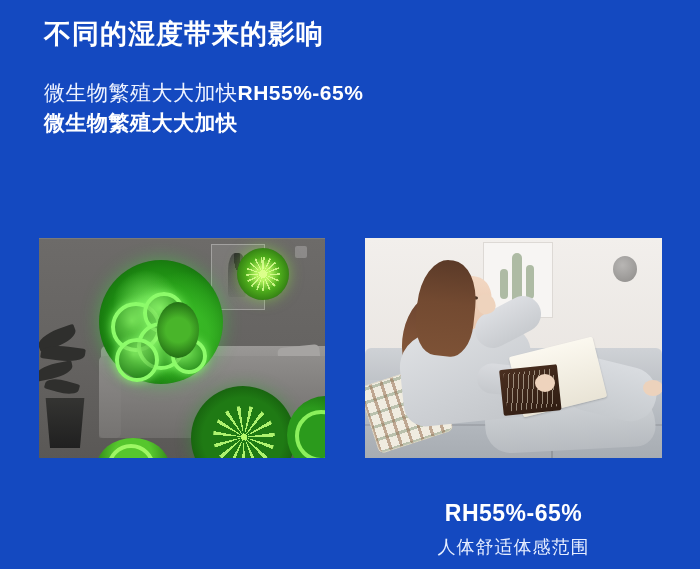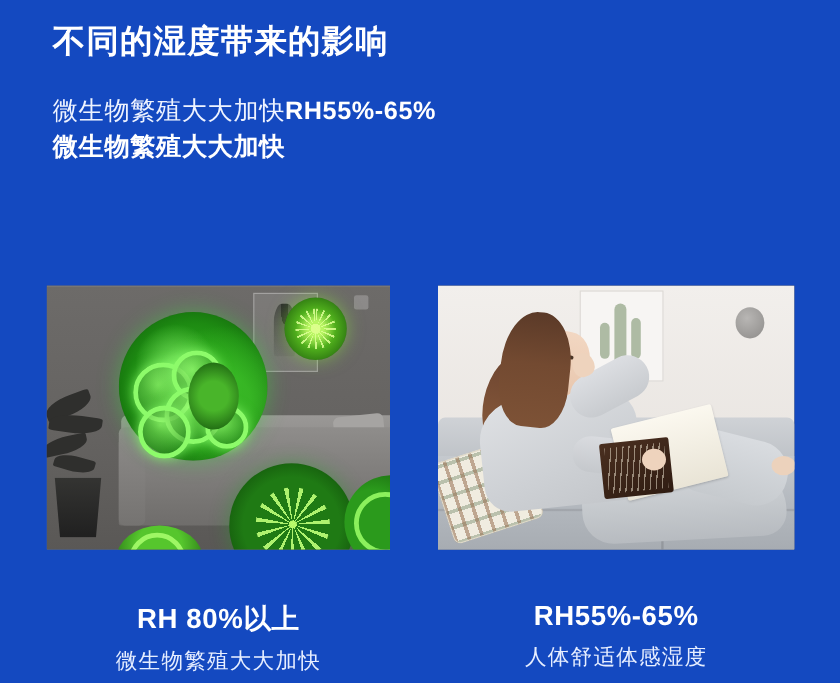--- a/index.html
+++ b/index.html
@@ -318,23 +318,19 @@
       <div class="hand-up"></div>
       <div class="arm-low"></div>
       <div class="book">
         <div class="pg"></div>
         <div class="cv"></div>
       </div>
       <div class="hand-low"></div>
     </div>
   </div>
 
-  <div class="cap" id="cap-left">
-    <div class="cap-title">RH 80%以上</div>
-    <div class="cap-sub">微生物繁殖大大加快</div>
-  </div>
 
   <div class="cap" id="cap-right">
     <div class="cap-title">RH55%-65%</div>
-    <div class="cap-sub">人体舒适体感湿度</div>
+    <div class="cap-sub">人体舒适体感范围</div>
   </div>
 
 </div>
 
 </body></html>

